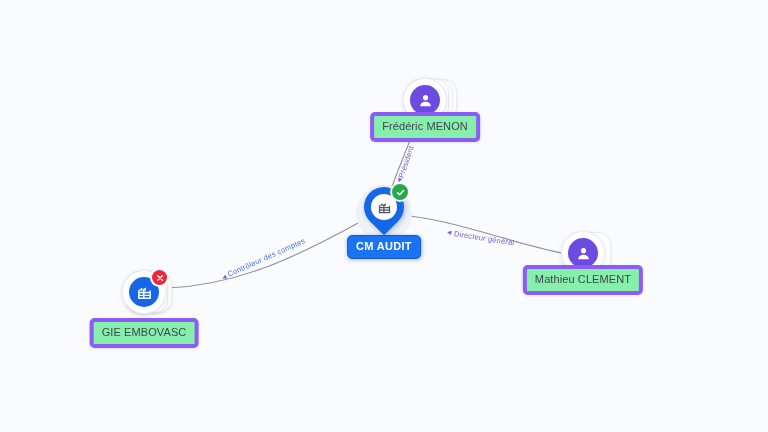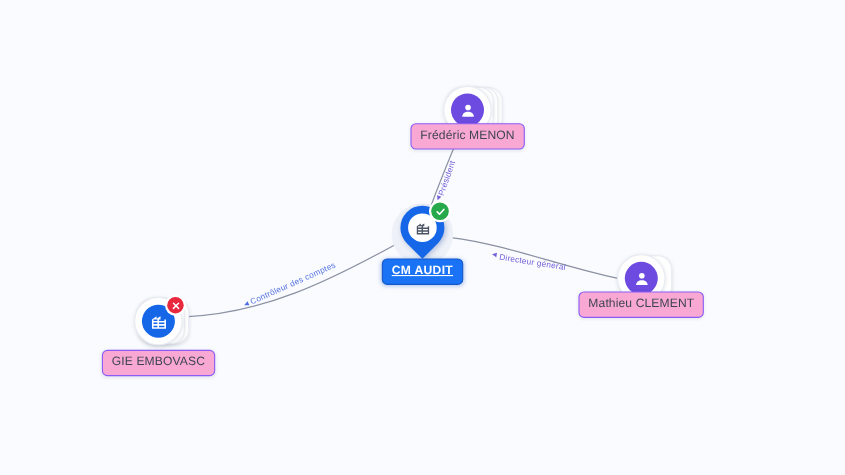--- a/index.html
+++ b/index.html
@@ -153,34 +153,33 @@
   
   .node-label {
     position: absolute;
     left: 50%;
     transform: translateX(-50%);
     white-space: nowrap;
     font-size: 11px;
     line-height: 1;
     padding: 5px 8px 6px 8px;
     border-radius: 5px;
-    background: #f9a8d4;
+    background: #86efac;
     color: #3f4450;
-    border: 1px solid #8b5cf6;
+    border: 4px solid #8b5cf6;
     box-shadow: 0 1px 3px rgba(40,50,80,0.10);
     letter-spacing: 0.1px;
   }
   .node-label.selected {
     background: #1a73f5;
     color: #ffffff;
     border: 1px solid #1458c9;
     font-weight: bold;
     box-shadow: 0 1px 4px rgba(20,80,200,0.35);
     letter-spacing: 0.3px;
-    text-decoration: underline;
   }
 
   
   .edge-label {
     position: absolute;
     white-space: nowrap;
     font-size: 7.5px;
     line-height: 1;
     letter-spacing: 0.2px;
     transform-origin: 0 50%;

